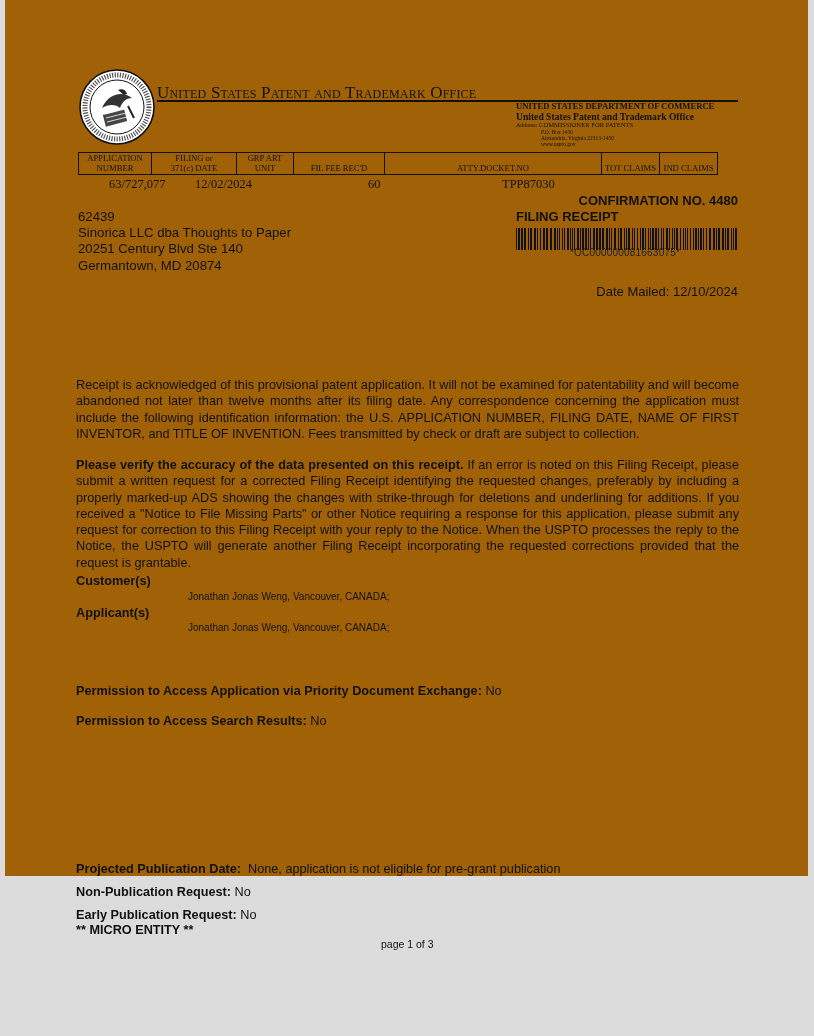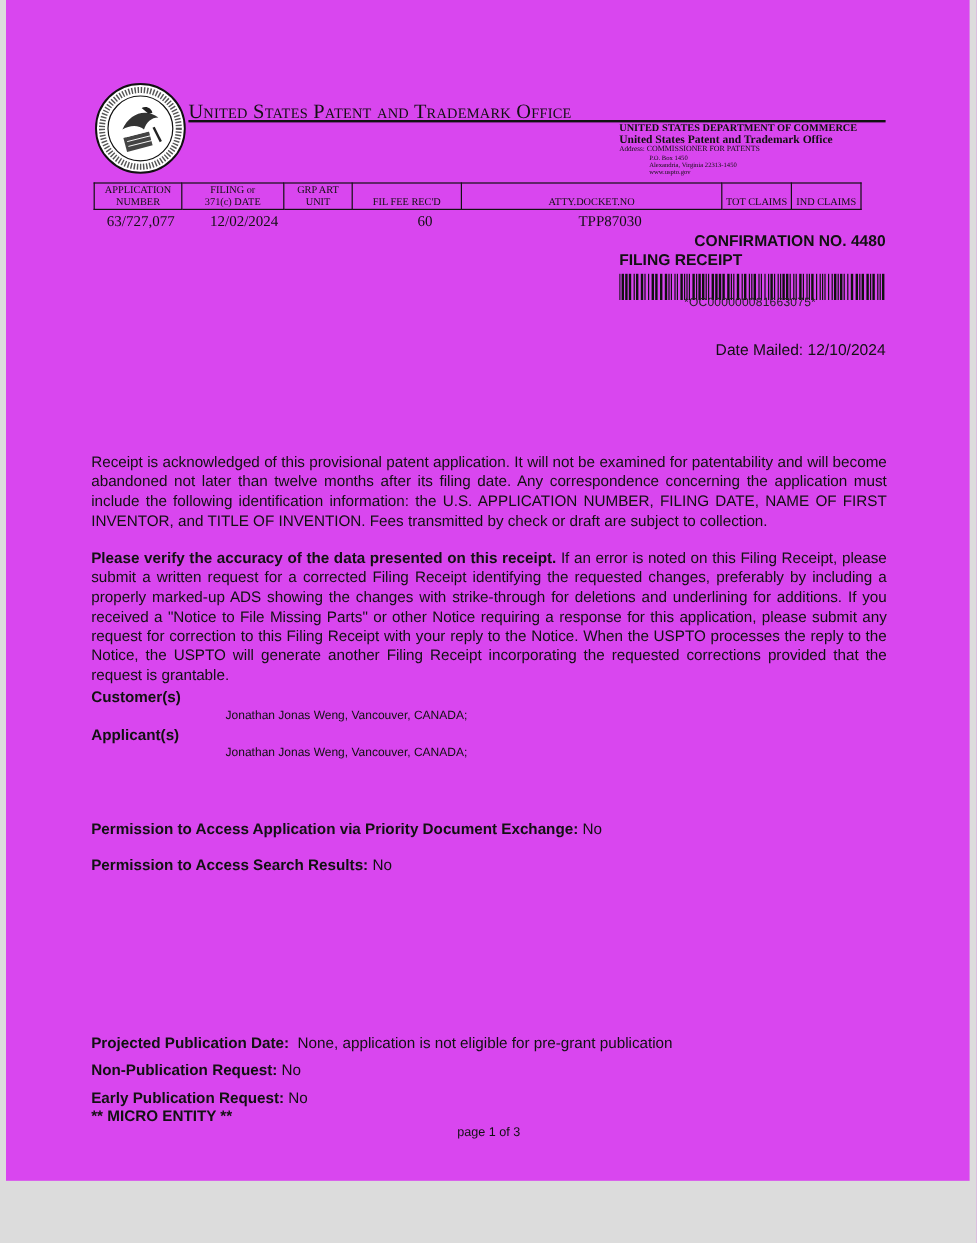--- a/index.html
+++ b/index.html
@@ -4,22 +4,22 @@
   <style>
     html, body { margin: 0; padding: 0; }
     body {
       width: 814px; height: 1036px;
       background: #dcdcdc;
       position: relative; overflow: hidden;
       font-family: "Liberation Sans", sans-serif;
       color: #111;
     }
     .page {
-      position: absolute; left: 5px; top: 0; width: 803px; height: 984px;
-      background: #d946ef;
+      position: absolute; left: 5px; top: 0; width: 803px; height: 876px;
+      background: #a16207;
     }
     .abs { position: absolute; }
     .serif { font-family: "Liberation Serif", serif; }
 
     
     .seal { left: 73px; top: 68px; width: 78px; height: 78px; }
 
     
     .uspto-title {
       left: 152px; top: 83px; font-size: 17px; font-variant: small-caps;
@@ -36,21 +36,21 @@
     
     .hdr-table {
       left: 73px; top: 152px; border-collapse: collapse;
       font-family: "Liberation Serif", serif;
     }
     .hdr-table td {
       border: 1.5px solid #111; font-size: 8.6px; text-align: center;
       line-height: 1.15; padding: 0 2px; height: 21px; vertical-align: bottom;
       white-space: nowrap;
     }
-    .val-row { top: 177px; font-family: "Liberation Serif", serif; font-size: 12.5px; white-space: nowrap; }
+    .val-row { top: 177px; font-family: "Liberation Serif", serif; font-size: 12.5px; white-space: nowrap; margin-left: 20px; }
 
     .confirmation { right: 70px; top: 193px; font-size: 13px; font-weight: bold; white-space: nowrap; }
     .filing-receipt { left: 511px; top: 209px; font-size: 13px; font-weight: bold; white-space: nowrap; }
     .barcode { left: 511px; top: 228px; width: 223px; height: 22px; }
     .barcode-text { left: 565px; top: 247px; font-size: 10px; color: #222; white-space: nowrap; letter-spacing: 0.2px; }
 
     .address { left: 73px; top: 209px; font-size: 13.2px; line-height: 16.2px; white-space: nowrap; }
     .date-mailed { right: 70px; top: 284px; font-size: 13px; white-space: nowrap; }
 
     .para {
@@ -193,20 +193,26 @@
       <rect x="202" y="0" width="2" height="22" fill="#111"></rect>
       <rect x="206" y="0" width="2" height="22" fill="#111"></rect>
       <rect x="209" y="0" width="1" height="22" fill="#111"></rect>
       <rect x="211" y="0" width="2" height="22" fill="#111"></rect>
       <rect x="215" y="0" width="1" height="22" fill="#111"></rect>
       <rect x="217" y="0" width="1" height="22" fill="#111"></rect>
       <rect x="219" y="0" width="2" height="22" fill="#111"></rect>
     </svg>
   <div class="abs barcode-text">*OC000000081663075*</div>
 
+  <div class="abs address">
+    <div>62439</div>
+    <div>Sinorica LLC dba Thoughts to Paper</div>
+    <div>20251 Century Blvd Ste 140</div>
+    <div>Germantown, MD 20874</div>
+  </div>
 
   <div class="abs date-mailed">Date Mailed: 12/10/2024</div>
 
   <div class="abs para" style="top:377px">Receipt is acknowledged of this provisional patent application. It will not be examined for patentability and will become abandoned not later than twelve months after its filing date. Any correspondence concerning the application must include the following identification information: the U.S. APPLICATION NUMBER, FILING DATE, NAME OF FIRST INVENTOR, and TITLE OF INVENTION. Fees transmitted by check or draft are subject to collection.</div>
 
   <div class="abs para" style="top:457px"><b>Please verify the accuracy of the data presented on this receipt.</b><span> If an error is noted on this Filing Receipt, please submit a written request for a corrected Filing Receipt identifying the requested changes, preferably by including a properly marked-up ADS showing the changes with strike-through for deletions and underlining for additions. If you received a "Notice to File Missing Parts" or other Notice requiring a response for this application, please submit any request for correction to this Filing Receipt with your reply to the Notice. When the USPTO processes the reply to the Notice, the USPTO will generate another Filing Receipt incorporating the requested corrections provided that the request is grantable.</span></div>
 
   <div class="abs line" style="top:574px"><b>Customer(s)</b></div>
   <div class="abs indent" style="top:591px">Jonathan Jonas Weng, Vancouver, CANADA;</div>
   <div class="abs line" style="top:606px"><b>Applicant(s)</b></div>

